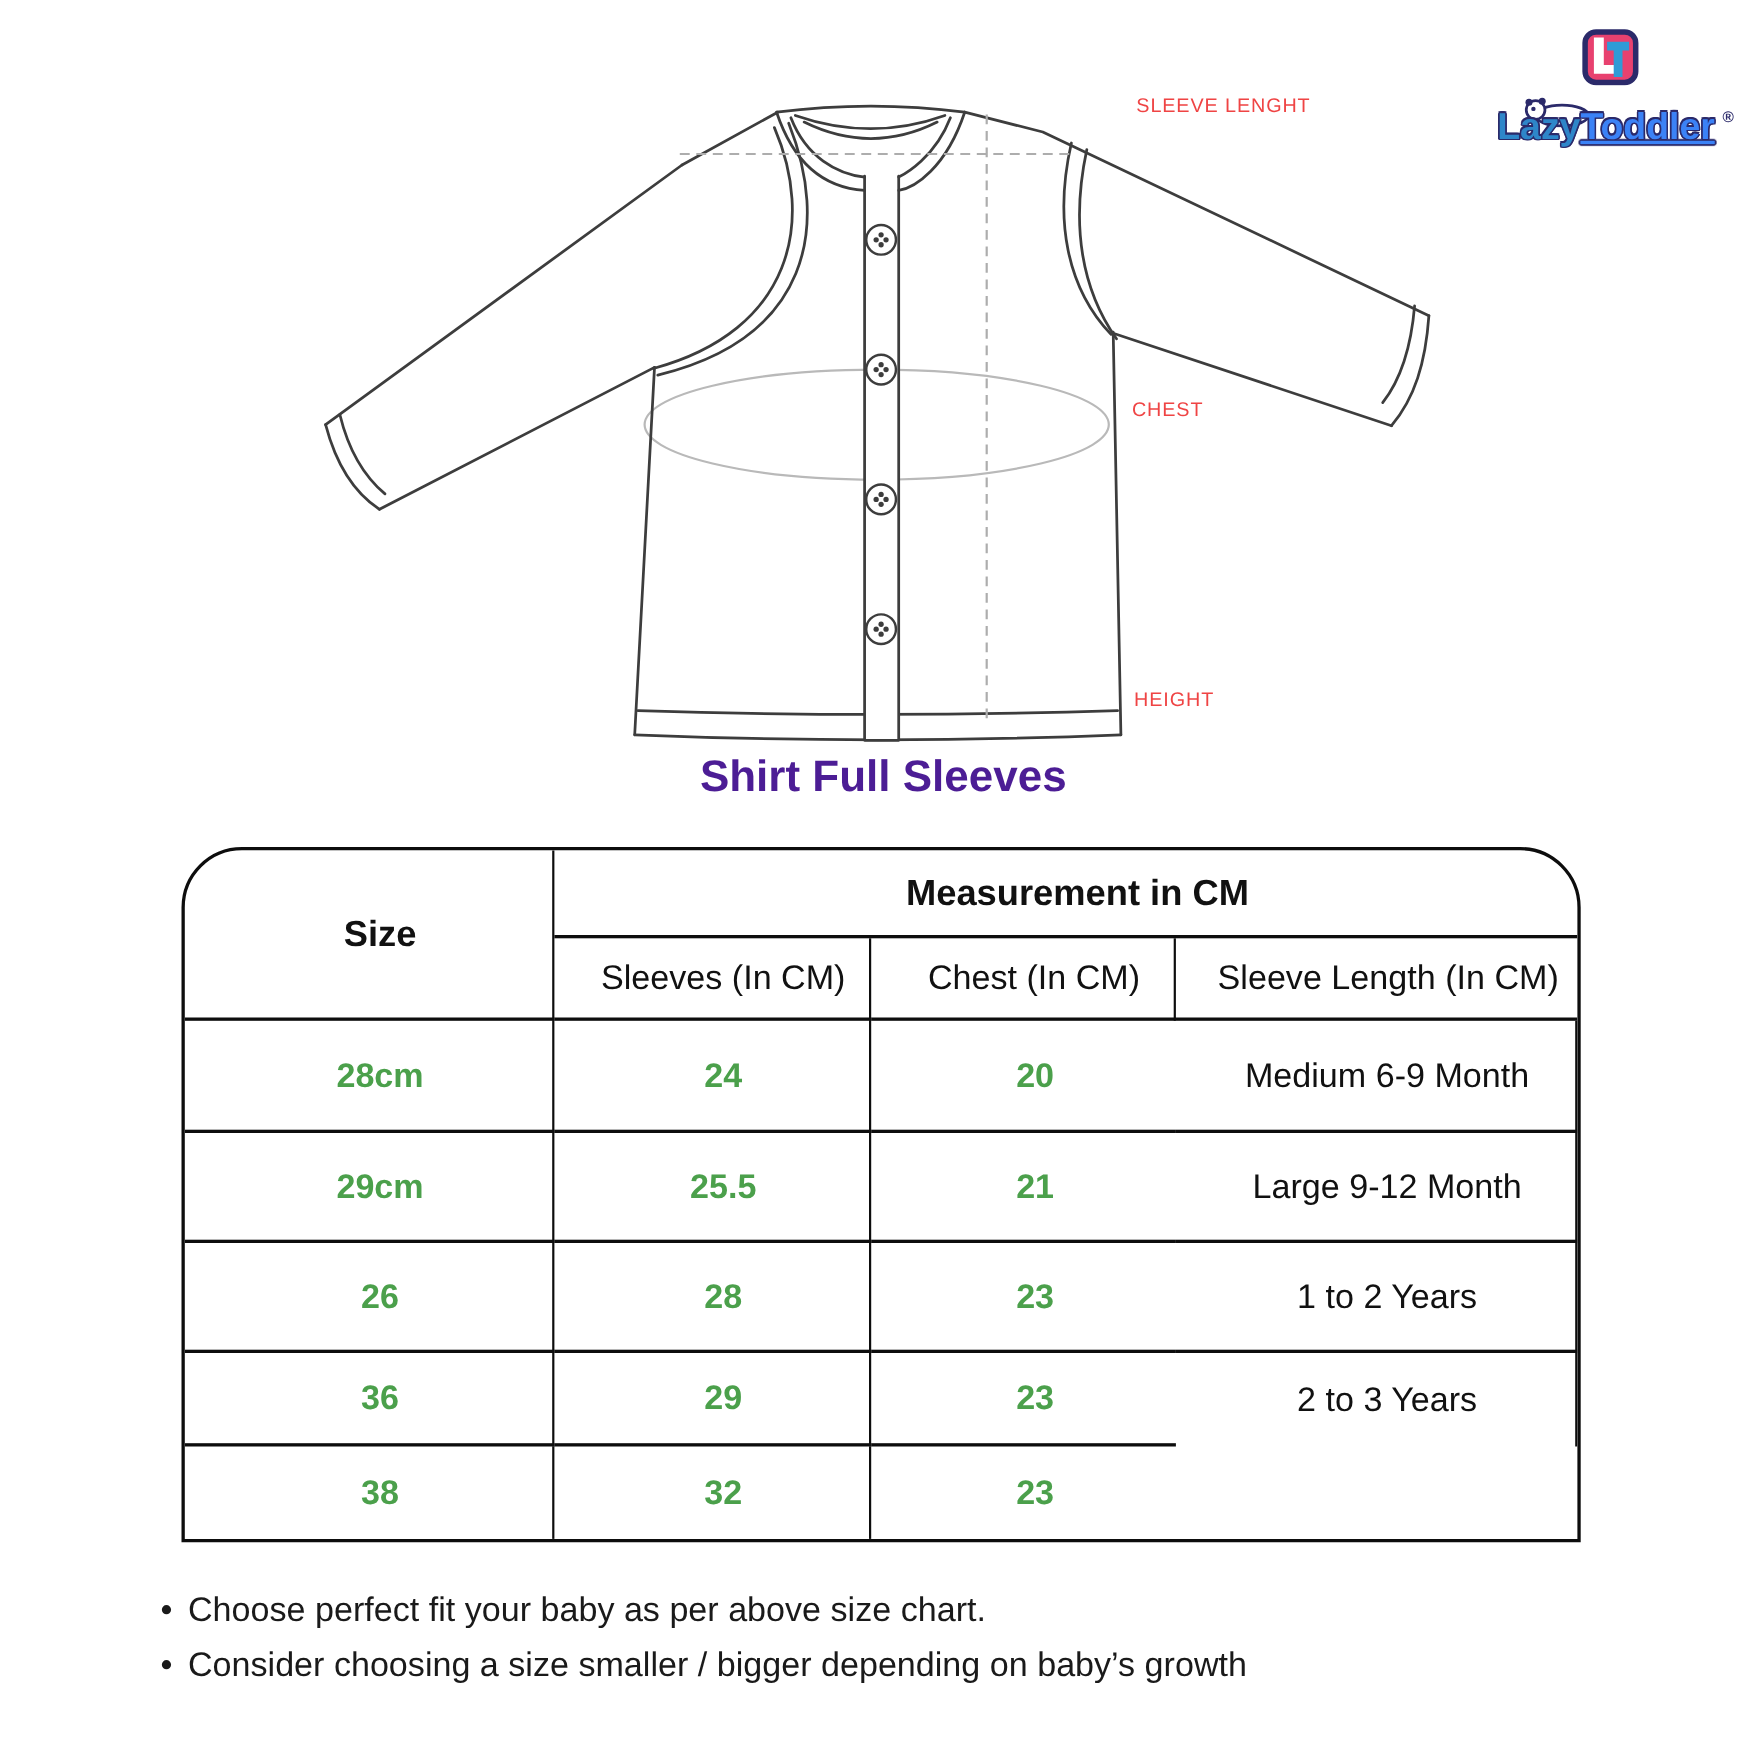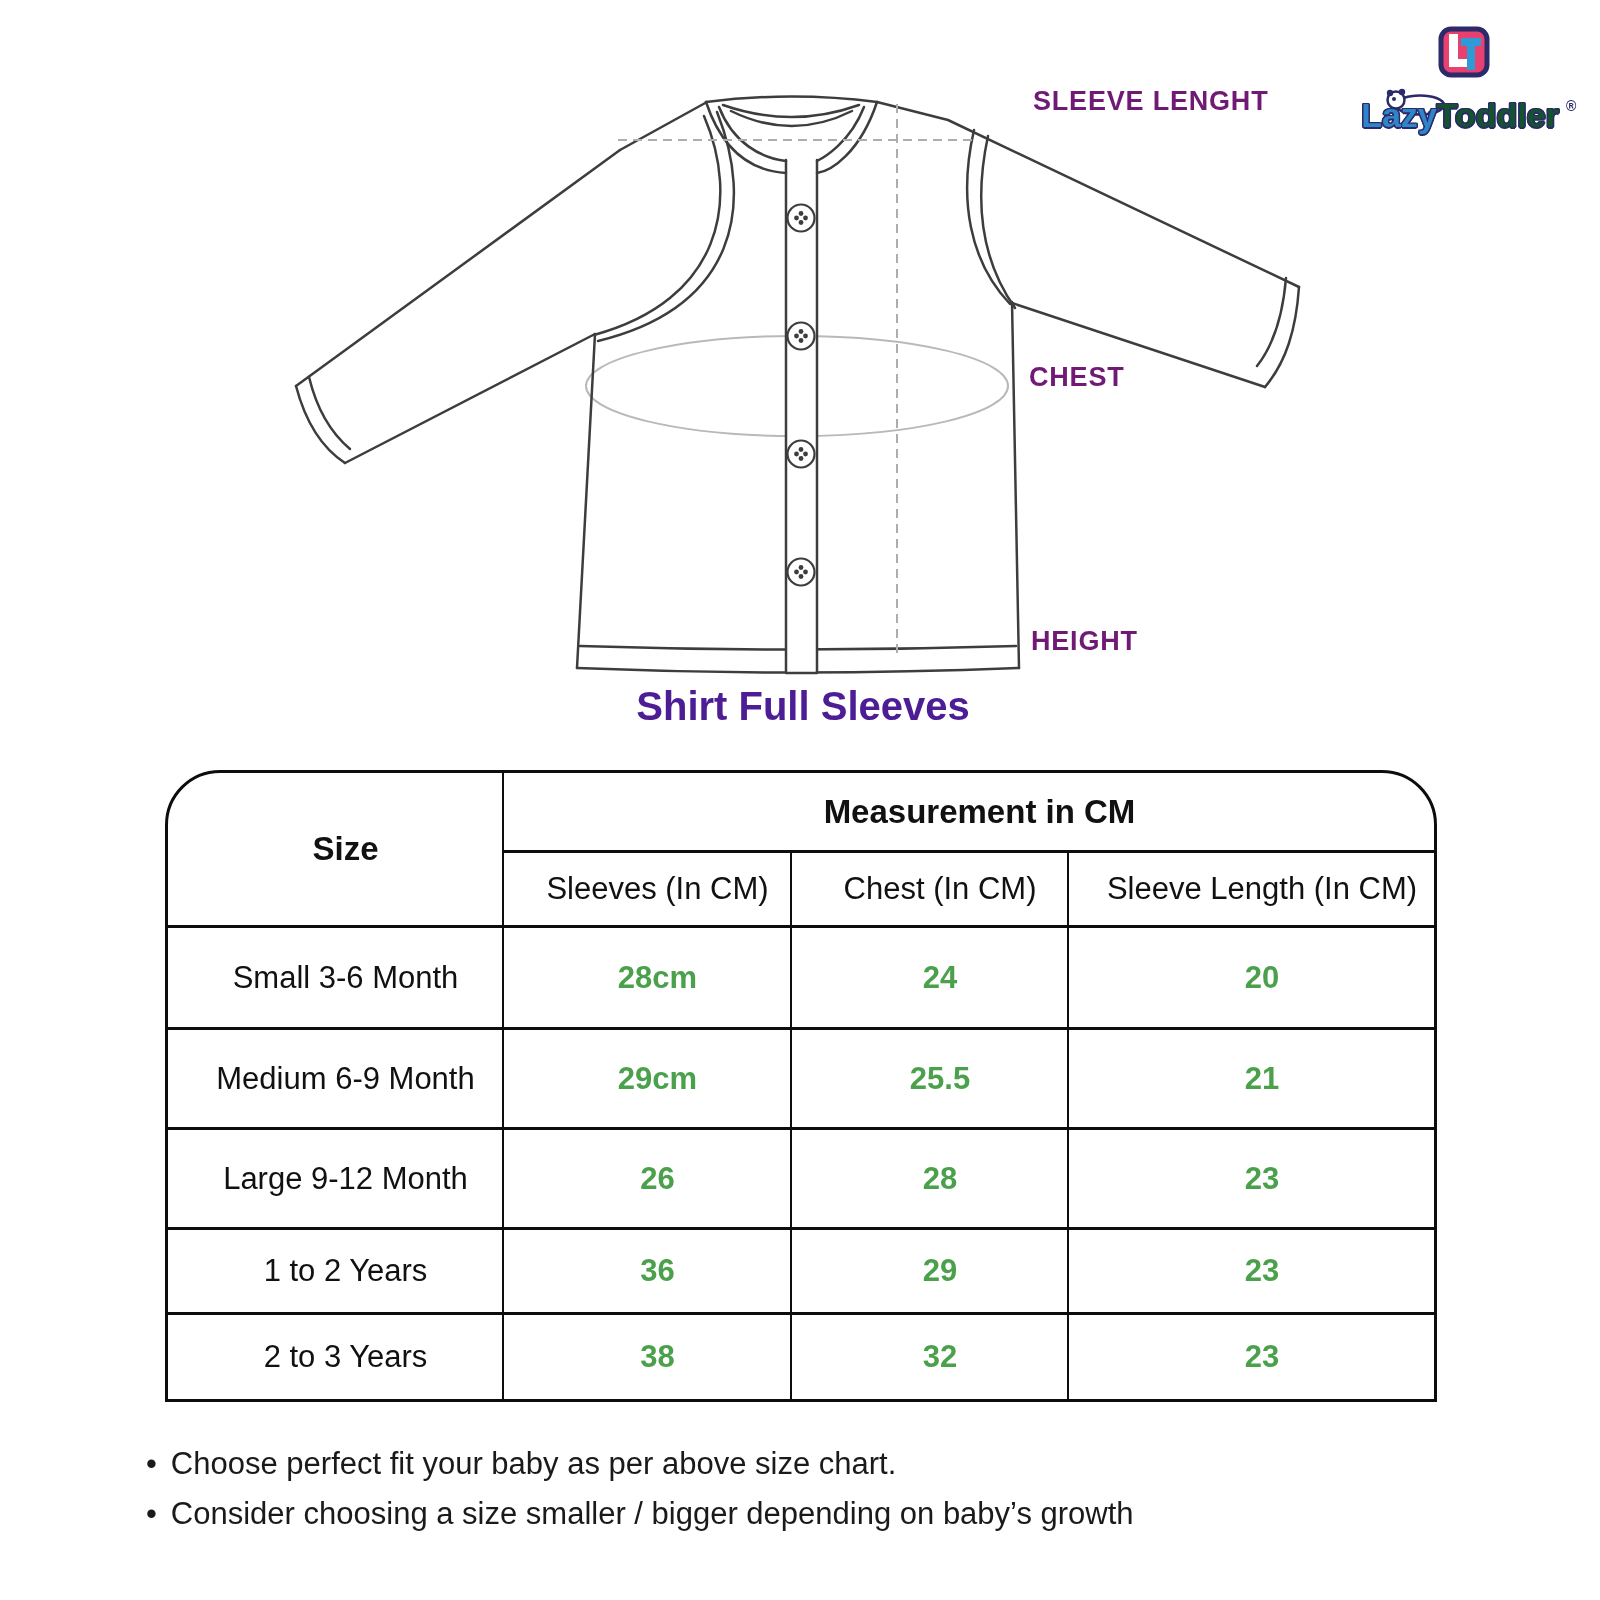--- a/index.html
+++ b/index.html
@@ -3,36 +3,36 @@
 <meta charset="utf-8">
 <style>
   html,body{margin:0;padding:0;}
   body{
     width:1600px;height:1600px;position:relative;background:#ffffff;
     font-family:"Liberation Sans",sans-serif;color:#111;overflow:hidden;
   }
   .abs{position:absolute;}
   
   .diag-label{
-    position:absolute;color:#701a75;font-size:27px;letter-spacing:.8px;
-    font-weight:700;white-space:nowrap;
+    position:absolute;color:#ef4444;font-size:18px;letter-spacing:.8px;
+    font-weight:400;white-space:nowrap;
   }
   .diag-title{
     position:absolute;left:503px;top:684px;width:600px;text-align:center;
     color:#4c1d95;font-size:40px;font-weight:bold;white-space:nowrap;
   }
   
   .wordmark{
     position:absolute;left:1348px;top:96px;width:224px;text-align:center;
     font-size:34px;font-weight:bold;letter-spacing:0px;white-space:nowrap;
     text-shadow:1.5px 0 #2b2a6a,-1.5px 0 #2b2a6a,0 1.5px #2b2a6a,0 -1.5px #2b2a6a,
                 1.1px 1.1px #2b2a6a,-1.1px 1.1px #2b2a6a,1.1px -1.1px #2b2a6a,-1.1px -1.1px #2b2a6a;
   }
   .wm-lazy{color:#2e86c9;}
-  .wm-toddler{color:#14532d;}
+  .wm-toddler{color:#3b82f6;text-decoration:underline;}
   .reg-mark{
     position:absolute;left:1566px;top:98px;font-size:14px;color:#2b2a6a;font-weight:bold;
     text-shadow:none;
   }
   
   .size-table{
     position:absolute;left:165px;top:770px;width:1272px;height:632px;
     border:3px solid #0d0d0d;border-radius:55px 55px 0 0;box-sizing:border-box;
     display:grid;grid-template-columns:336px 288px 277px 1fr;
     grid-template-rows:80px 75px 102px 100px 100px 85px 1fr;
@@ -164,21 +164,20 @@
 <div class="reg-mark">®</div>
 
 <div class="size-table">
   <div class="cell hdr size-hdr">Size</div>
   <div class="cell hdr meas-hdr last-col">Measurement in CM</div>
 
   <div class="cell">Sleeves (In CM)</div>
   <div class="cell">Chest (In CM)</div>
   <div class="cell last-col">Sleeve Length (In CM)</div>
 
-  <div class="cell">Small 3-6 Month</div>
   <div class="cell val">28cm</div>
   <div class="cell val">24</div>
   <div class="cell val last-col">20</div>
 
   <div class="cell">Medium 6-9 Month</div>
   <div class="cell val">29cm</div>
   <div class="cell val">25.5</div>
   <div class="cell val last-col">21</div>
 
   <div class="cell">Large 9-12 Month</div>

